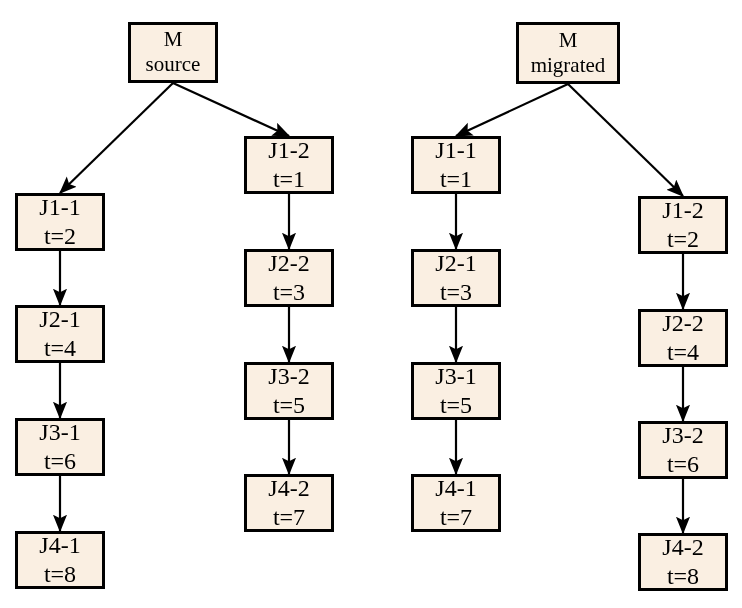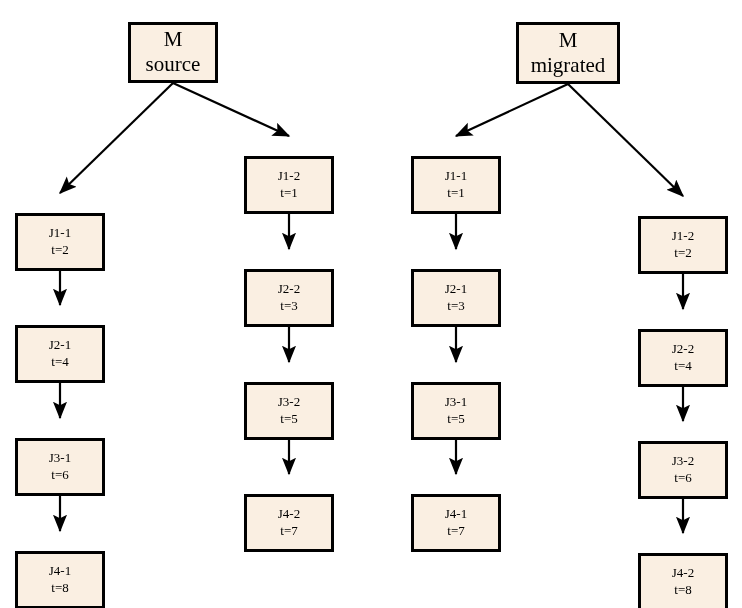--- a/index.html
+++ b/index.html
@@ -34,21 +34,21 @@
     justify-content: center;
     line-height: 1.12;
     color: #000000;
     z-index: 2;
   }
   .node .ln {
     display: block;
     text-align: center;
     white-space: nowrap;
   }
-  .node.job { font-size: 13px; margin-top: 20px; }
+  .node.job { font-size: 24px; }
   .node.job .ln1 { margin-bottom: 2px; }
   .node.root { font-size: 21px; }
   .node.root .ln1 { margin-bottom: 1px; }
 </style>
 </head>
 <body>
 
 <div id="canvas">
   <svg class="edges" viewBox="0 0 742 608" xmlns="http://www.w3.org/2000/svg">
     <defs>

